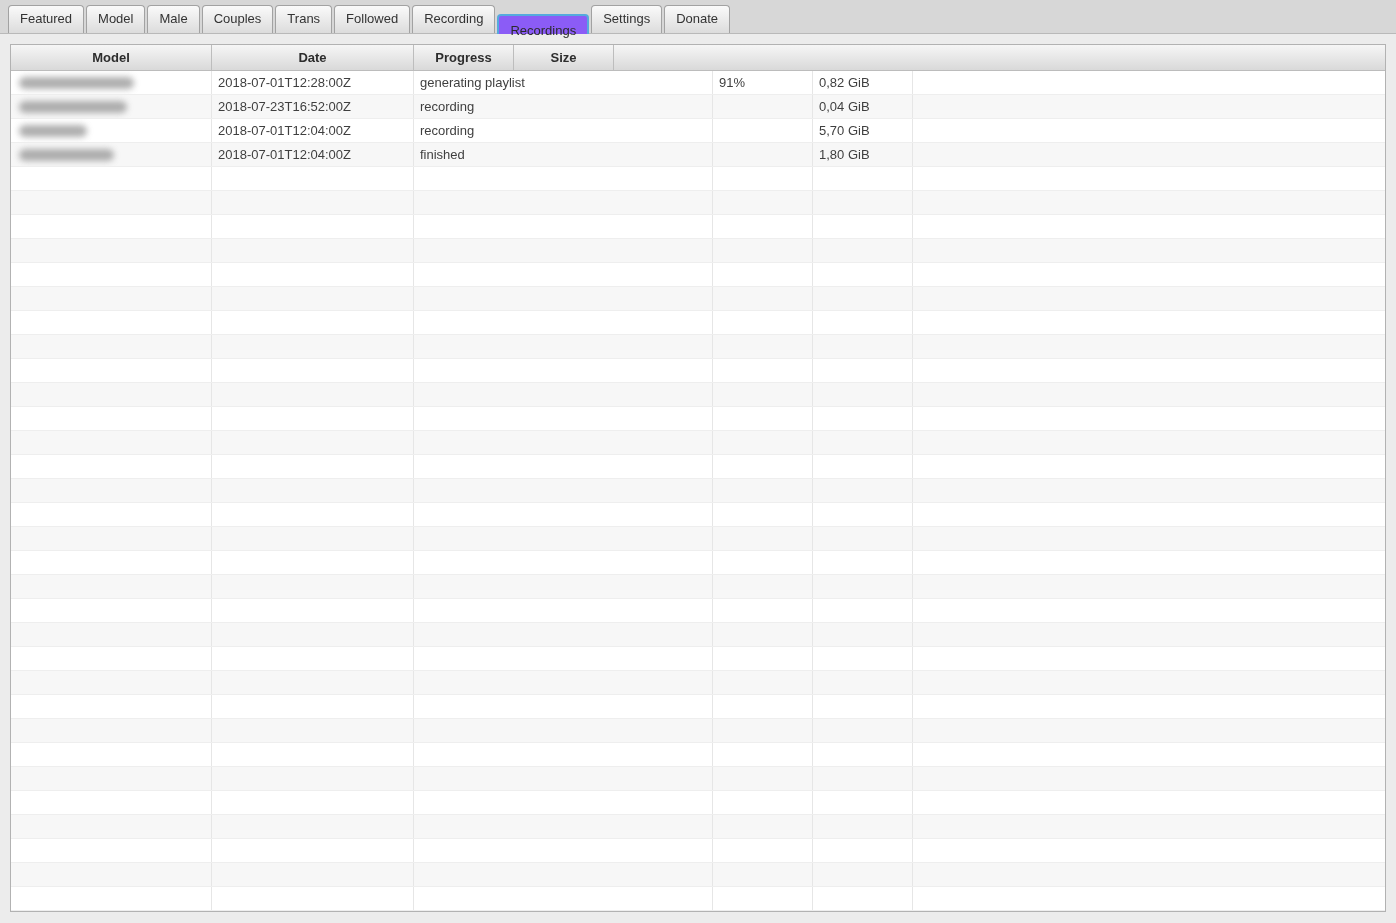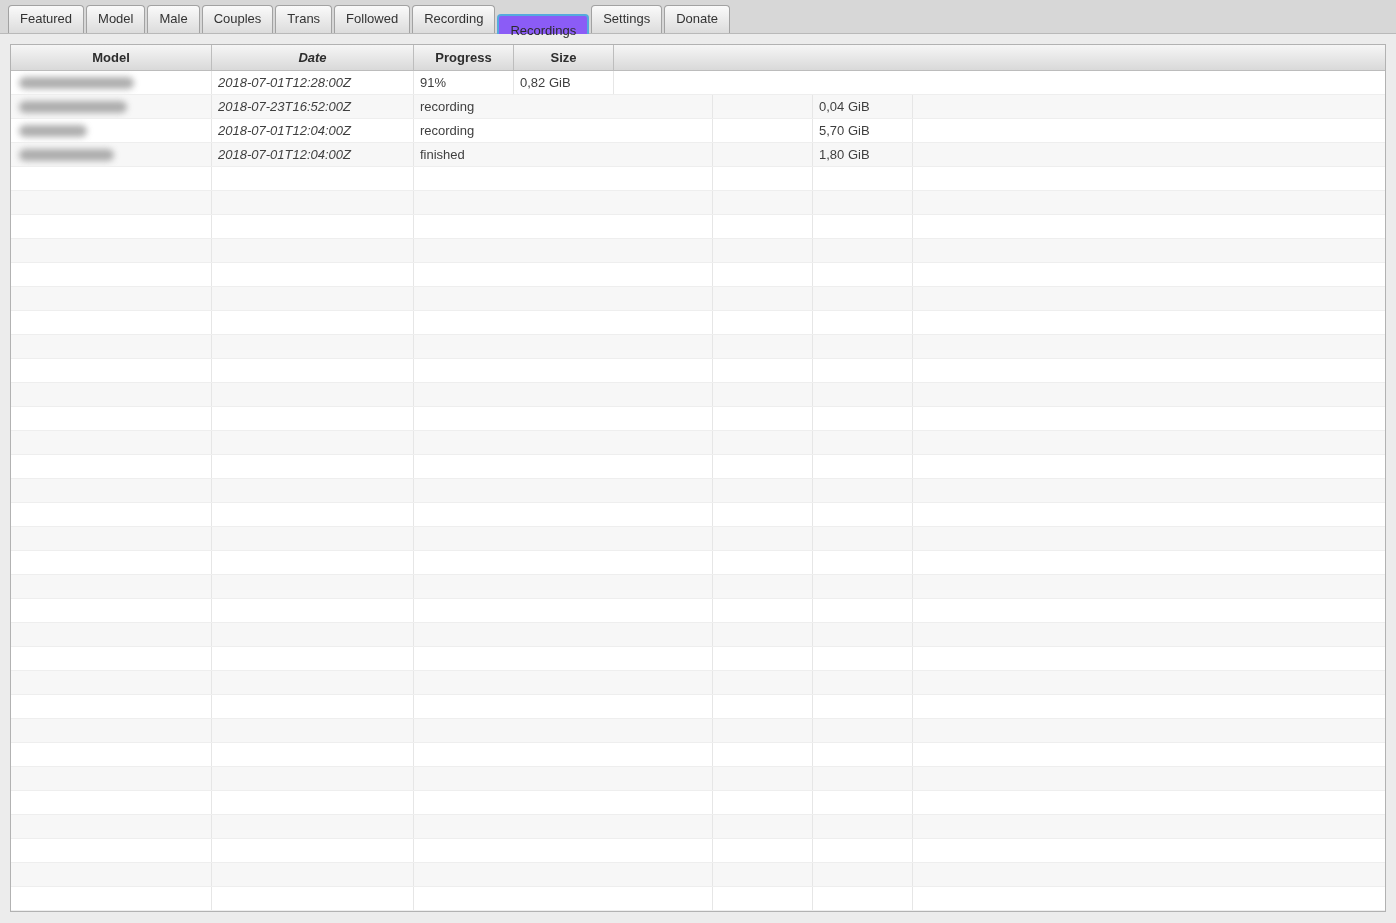--- a/index.html
+++ b/index.html
@@ -85,21 +85,21 @@
     border-right:1px solid #e6e6e6;
     overflow:hidden;
     white-space:nowrap;
     color:#3f3f3f;
     height:100%;
   }
   .td.filler { flex:1; border-right:none; padding-left:0; }
 
   
   .c-model    { width:201px; }
-  .c-date     { width:202px;font-style:italic; }
+  .c-date     { width:202px; }
   .c-status   { width:299px; }
   .c-progress { width:100px; }
   .c-size     { width:100px; }
 
   
   .blur-blob {
     height:12px;
     margin-top:6px;
     margin-left:2px;
     border-radius:6px;
@@ -134,20 +134,21 @@
       <div class="th c-size">Size</div>
       <div class="th filler"></div>
     </div>
 
     <div class="tbody">
         <div class="row">
     <div class="td c-model">
             <div class="blur-blob" style="width: 115px;"></div>
           </div>
     <div class="td c-date">2018-07-01T12:28:00Z</div>
+    <div class="td c-status">generating playlist</div>
     <div class="td c-progress">91%</div>
     <div class="td c-size">0,82 GiB</div>
     <div class="td filler"></div>
   </div>
         <div class="row">
     <div class="td c-model">
             <div class="blur-blob" style="width: 108px;"></div>
           </div>
     <div class="td c-date">2018-07-23T16:52:00Z</div>
     <div class="td c-status">recording</div>

